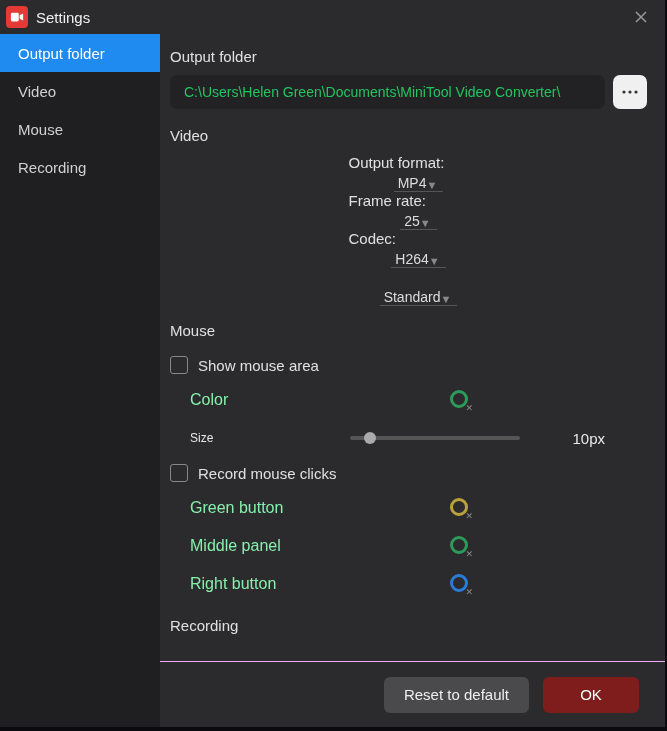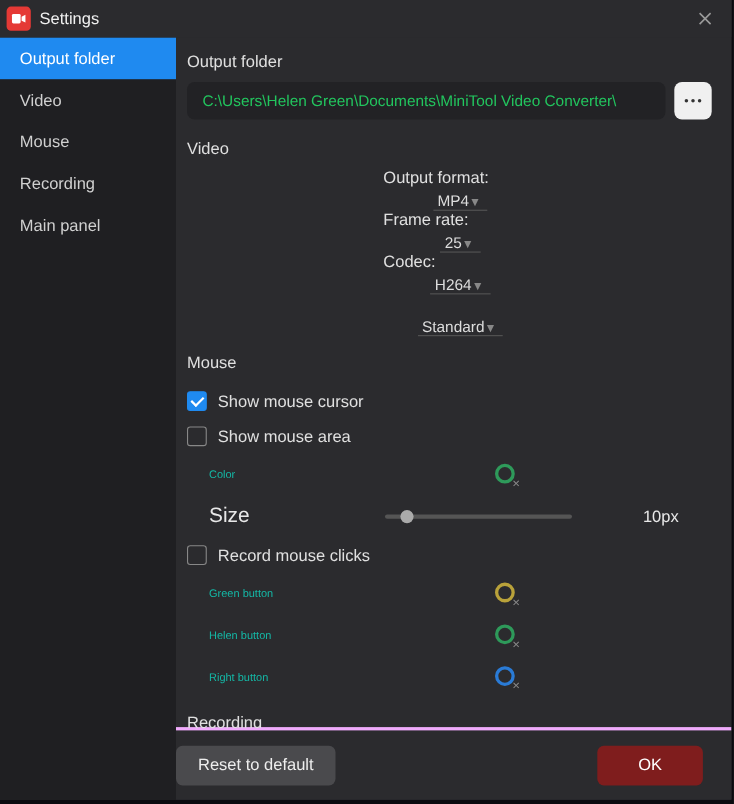--- a/index.html
+++ b/index.html
@@ -173,21 +173,21 @@
     border-width: 0 2px 2px 0;
     transform: rotate(45deg) translate(-1px,-1px);
   }
   .check-label { font-size: 15px; color: #e0e0e0; }
   .sub-row {
     display: flex;
     align-items: center;
     min-height: 38px;
     padding-left: 20px;
   }
-  .sub-label { width: 160px; font-size: 10px; color: #14b8a6; }
+  .sub-label { width: 160px; font-size: 16px; color: #86efac; }
   .color-swatch {
     position: relative;
     width: 20px; height: 20px;
     margin-left: 100px;
   }
   .ring {
     width: 18px; height: 18px;
     border: 3px solid;
     border-radius: 50%;
     position: absolute;
@@ -198,51 +198,51 @@
     bottom: -3px; right: -3px;
     font-size: 9px;
     color: #888;
   }
   .slider-row {
     display: flex;
     align-items: center;
     min-height: 38px;
     padding-left: 20px;
   }
-  .slider-label { width: 160px; font-size: 19px; }
+  .slider-label { width: 160px; font-size: 12px; }
   .slider {
     flex: 0 0 170px;
     height: 4px;
     background: #555;
     border-radius: 2px;
     position: relative;
     cursor: pointer;
   }
   .slider-thumb {
     position: absolute;
     top: 50%;
     left: 12%;
     width: 12px; height: 12px;
     background: #aaa;
     border-radius: 50%;
     transform: translate(-50%,-50%);
   }
   .slider-value {
     margin-left: auto;
-    margin-right: 30px;
+    margin-right: 42px;
     font-size: 15px;
   }
   .rec-section { margin-top: 14px; }
   
   .footer {
     height: 66px;
-    border-top: 3px solid #f0abfc;
-    display: flex;
-    align-items: center;
-    justify-content: space-between;
+    border-top: 1px solid #f0abfc;
+    display: flex;
+    align-items: center;
+    justify-content: flex-end;
     gap: 14px;
     padding: 0 26px 0 0;
     background: #2b2b2e;
   }
   .btn {
     height: 36px;
     padding: 0 20px;
     border: none;
     border-radius: 6px;
     font-size: 15px;
@@ -286,23 +286,20 @@
         </div>
       <div class="sidebar-item">
           <span>Video</span>
         </div>
       <div class="sidebar-item">
           <span>Mouse</span>
         </div>
       <div class="sidebar-item">
           <span>Recording</span>
         </div>
-      <div class="sidebar-item">
-          <span>Main panel</span>
-        </div>
     </div>
 
     <div class="content-wrap">
       <div class="content">
 
         <div class="section-title">Output folder</div>
         <div class="folder-row">
           <input class="folder-input" readonly="" value="C:\Users\Helen Green\Documents\MiniTool Video Converter\" style="">
           <button class="browse-btn">
             <svg width="16" height="6" viewBox="0 0 16 6">
@@ -337,24 +334,20 @@
         </div>
         <div class="form-row">
           <div class="select">
             <span>Standard</span>
             <span class="chev">▼</span>
           </div>
         </div>
 
         <div class="section-title mouse-section">Mouse</div>
 
-        <div class="check-row">
-          <div class="checkbox checked"></div>
-          <div class="check-label">Show mouse cursor</div>
-        </div>
 
         <div class="check-row">
           <div class="checkbox"></div>
           <div class="check-label">Show mouse area</div>
         </div>
         <div class="sub-row">
           <div class="sub-label">Color</div>
           <div class="color-swatch">
             <div class="ring" style="border-color:#2e9a5a"></div>
             <div class="ring-x">✕</div>
@@ -373,21 +366,21 @@
           <div class="check-label">Record mouse clicks</div>
         </div>
         <div class="sub-row">
           <div class="sub-label">Green button</div>
           <div class="color-swatch">
             <div class="ring" style="border-color:#b9a23a"></div>
             <div class="ring-x">✕</div>
           </div>
         </div>
         <div class="sub-row">
-          <div class="sub-label">Helen button</div>
+          <div class="sub-label">Middle panel</div>
           <div class="color-swatch">
             <div class="ring" style="border-color:#2e9a5a"></div>
             <div class="ring-x">✕</div>
           </div>
         </div>
         <div class="sub-row">
           <div class="sub-label">Right button</div>
           <div class="color-swatch">
             <div class="ring" style="border-color:#2a7bd6"></div>
             <div class="ring-x">✕</div>

